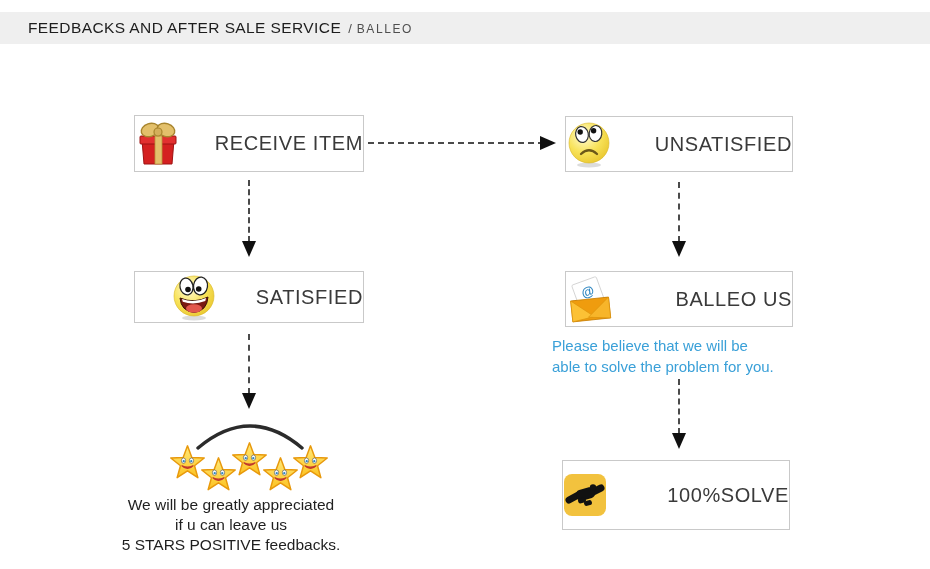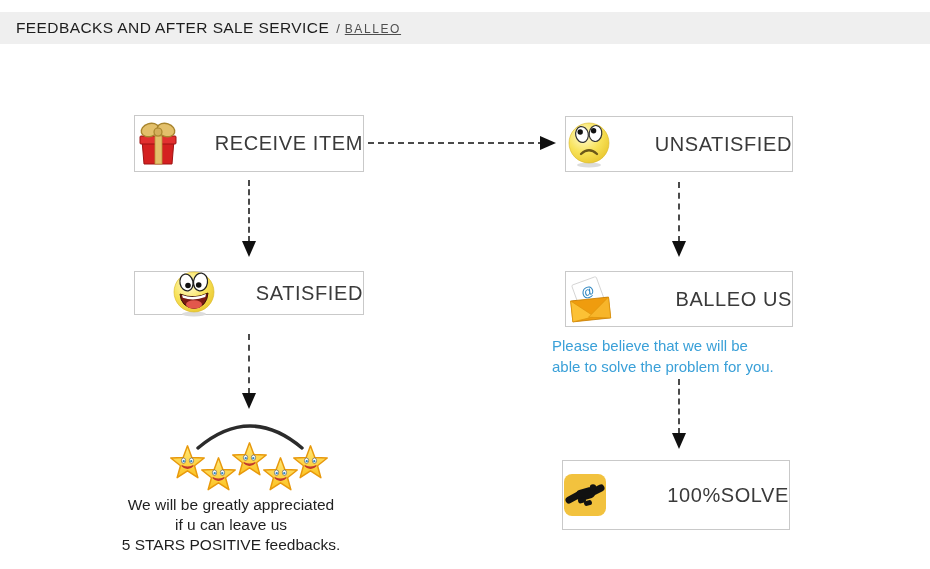--- a/index.html
+++ b/index.html
@@ -1,32 +1,32 @@
 <!DOCTYPE html>
 <html><head>
 <meta charset="utf-8">
 <style>
   * { margin:0; padding:0; box-sizing:border-box; }
   body { background:#ffffff; font-family:"Liberation Sans", sans-serif; }
   .stage { position:relative; width:930px; height:569px; background:#fff; overflow:hidden; }
 
   
   .header-bar { position:absolute; left:0; top:12px; width:930px; height:32px;
-    background:#efefef; display:flex; align-items:center; padding-left:16px; }
+    background:#efefef; display:flex; align-items:center; padding-left:28px; }
   .header-title { font-size:15.5px; color:#1d1d1d; letter-spacing:0.4px; }
   .header-sep { font-size:13px; color:#4f4f4f; margin:0 5px 0 7px; }
-  .header-brand { font-size:12px; color:#4f4f4f; letter-spacing:1.6px; position:relative; top:1px;text-decoration:underline; }
+  .header-brand { font-size:12px; color:#4f4f4f; letter-spacing:1.6px; position:relative; top:1px; }
 
   
   .flow-box { position:absolute; background:#fff; border:1px solid #c9c9c9;
     display:flex; align-items:center; justify-content:space-between; gap:12px; }
   .flow-box .label { font-size:20px; color:#3a3a3a; letter-spacing:0.6px; white-space:nowrap; }
   .box-receive   { left:134px; top:115px; width:230px; height:57px; }
   .box-unsat     { left:565px; top:116px; width:228px; height:56px; }
-  .box-satisfied { left:134px; top:271px; width:230px; height:44px;padding-left:36px; }
+  .box-satisfied { left:134px; top:271px; width:230px; height:52px;padding-left:36px; }
   .box-contact   { left:565px; top:271px; width:228px; height:56px; }
   .box-solve     { left:562px; top:460px; width:228px; height:70px; }
 
   
   .dash-v { position:absolute; width:0; border-left:2px dashed #4a4a4a; }
   .dash-h { position:absolute; height:0; border-top:2px dashed #4a4a4a; }
   .head-down { position:absolute; width:0; height:0;
     border-left:7px solid transparent; border-right:7px solid transparent;
     border-top:16px solid #101010; }
   .head-right { position:absolute; width:0; height:0;

